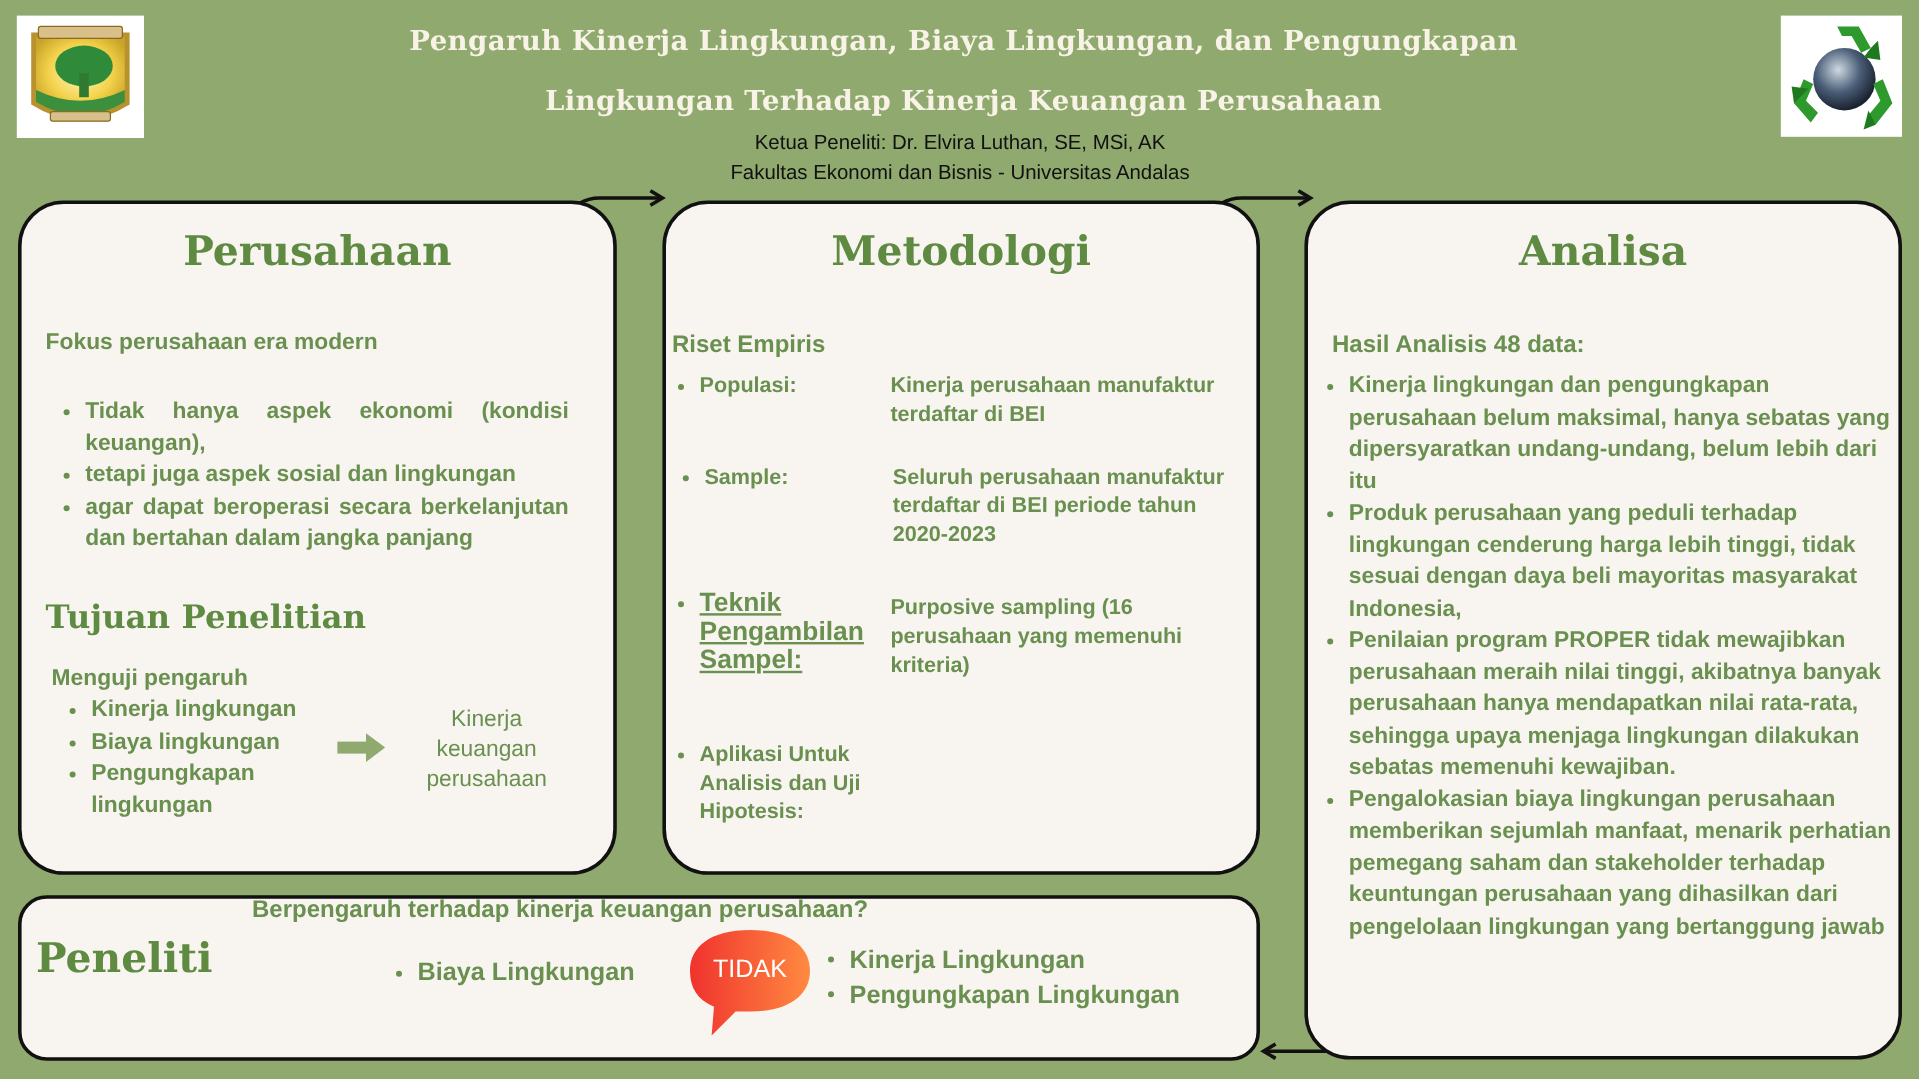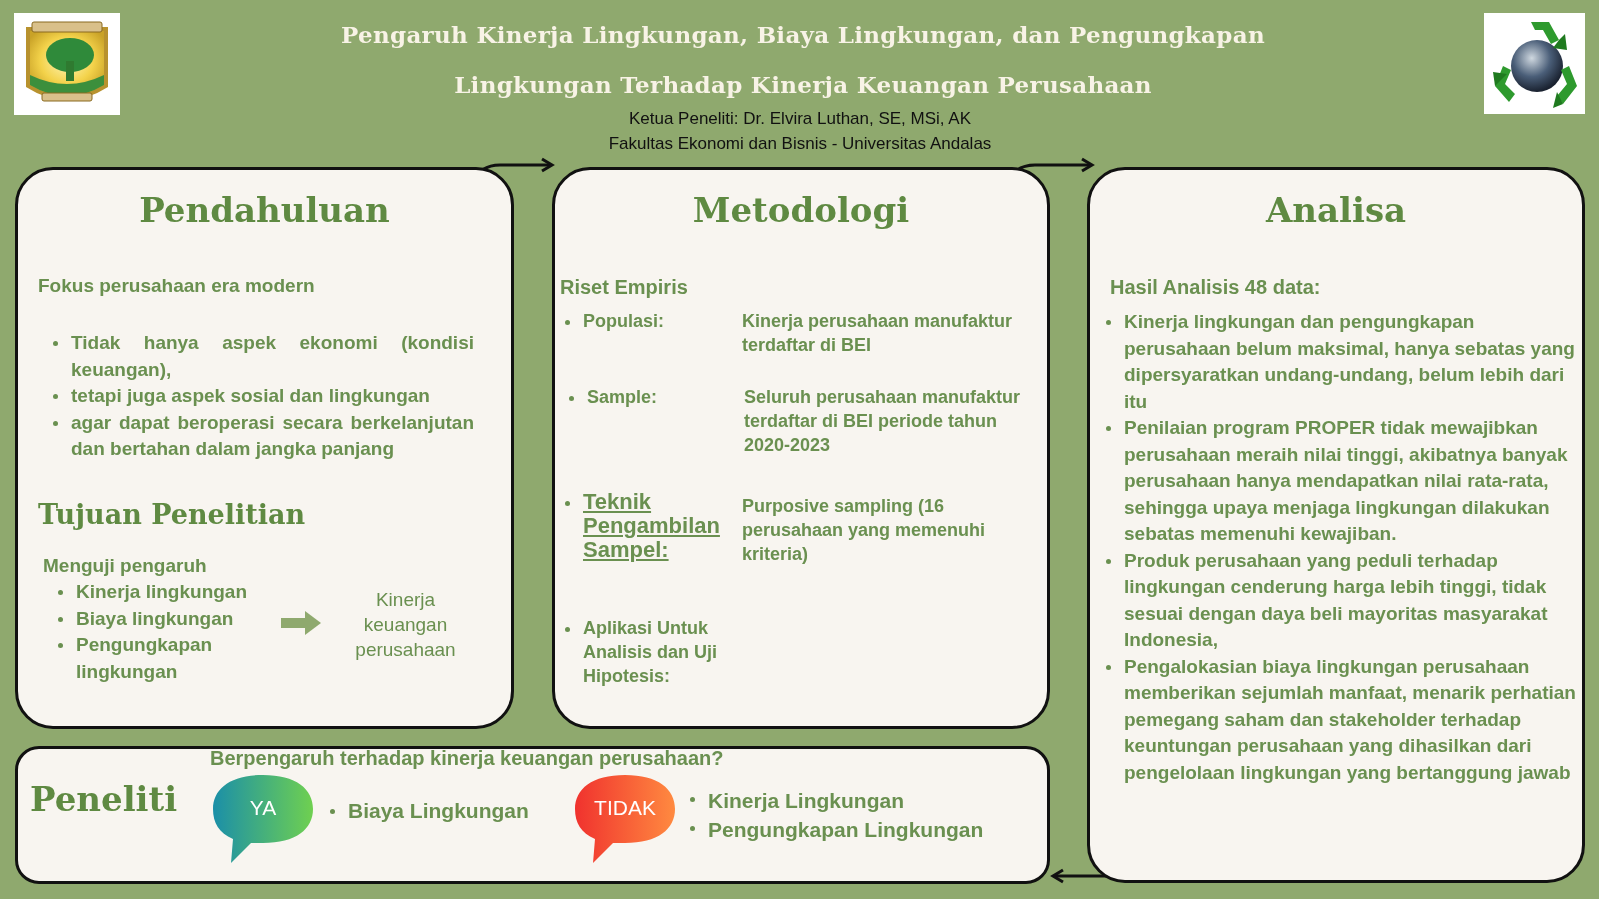--- a/index.html
+++ b/index.html
@@ -129,21 +129,21 @@
 <svg class="conn" style="left:1005px;top:155px;" width="95" height="30">
   <path d="M2 28 Q10 10 30 10 H85" stroke="#111" stroke-width="3" fill="none"></path>
   <path d="M77 4 L87 10 L77 16" stroke="#111" stroke-width="3" fill="none"></path>
 </svg>
 <svg class="conn" style="left:1045px;top:860px;" width="90" height="26">
   <path d="M88 16 H10" stroke="#111" stroke-width="3" fill="none"></path>
   <path d="M18 10 L8 16 L18 22" stroke="#111" stroke-width="3" fill="none"></path>
 </svg>
 
 <div class="panel p1">
-  <div class="panel-title serif">Pendahuluan</div>
+  <div class="panel-title serif">Perusahaan</div>
 
   <div class="abs txt" style="left:20px;top:103px;">Fokus perusahaan era modern</div>
   <ul class="b txt justify abs" style="left:33px;top:129px;width:423px;">
     <li>Tidak hanya aspek ekonomi (kondisi keuangan),</li>
     <li>tetapi juga aspek sosial dan lingkungan</li>
     <li>agar dapat beroperasi secara berkelanjutan dan bertahan dalam jangka panjang</li>
   </ul>
 
   <div class="abs h2 serif" style="left:20px;top:329px;">Tujuan Penelitian</div>
   <div class="abs txt" style="left:25px;top:383px;">Menguji pengaruh</div>
@@ -181,42 +181,30 @@
   <ul class="b txt abs" style="left:8px;top:446px;width:175px;line-height:24px;font-size:18px;">
     <li>Aplikasi Untuk Analisis dan Uji Hipotesis:</li>
   </ul>
 </div>
 
 <div class="panel p3">
   <div class="panel-title serif">Analisa</div>
   <div class="abs txt" style="left:20px;top:104px;font-size:20px;">Hasil Analisis 48 data:</div>
   <ul class="b txt abs" style="left:14px;top:139px;width:478px;">
     <li>Kinerja lingkungan dan pengungkapan perusahaan belum maksimal, hanya sebatas yang dipersyaratkan undang-undang, belum lebih dari itu</li>
+    <li>Produk perusahaan yang peduli terhadap lingkungan cenderung harga lebih tinggi, tidak sesuai dengan daya beli mayoritas masyarakat Indonesia,</li>
     <li>Penilaian program PROPER tidak mewajibkan perusahaan meraih nilai tinggi, akibatnya banyak perusahaan hanya mendapatkan nilai rata-rata, sehingga upaya menjaga lingkungan dilakukan sebatas memenuhi kewajiban.</li>
-    <li>Produk perusahaan yang peduli terhadap lingkungan cenderung harga lebih tinggi, tidak sesuai dengan daya beli mayoritas masyarakat Indonesia,</li>
     <li>Pengalokasian biaya lingkungan perusahaan memberikan sejumlah manfaat, menarik perhatian pemegang saham dan stakeholder terhadap keuntungan perusahaan yang dihasilkan dari pengelolaan lingkungan yang bertanggung jawab</li>
   </ul>
 </div>
 
 <div class="panel p4">
   <div class="abs serif" style="left:12px;top:30px;font-size:34px;color:#5f8a42;">Peneliti</div>
   <div class="abs txt" style="left:192px;top:-4px;font-size:20px;">Berpengaruh terhadap kinerja keuangan perusahaan?</div>
 
-  <div class="bubble" style="left:193px;top:26px;width:104px;height:90px;">
-    <svg width="104" height="90" viewBox="0 0 104 90">
-      <defs>
-        <linearGradient id="yesg" x1="0" x2="1" y1="0" y2="0">
-          <stop offset="0%" stop-color="#1b8fa8"></stop>
-          <stop offset="100%" stop-color="#6fd050"></stop>
-        </linearGradient>
-      </defs>
-      <path d="M52 0 C85 0 102 14 102 34 C102 54 85 68 52 68 L40 68 L20 88 L22 64 C8 58 2 48 2 34 C2 14 19 0 52 0 Z" fill="url(#yesg)"></path>
-    </svg>
-    <div class="bubble-label" style="top:21px;">YA</div>
-  </div>
   <ul class="b txt abs" style="left:310px;top:49px;font-size:21px;">
     <li>Biaya Lingkungan</li>
   </ul>
 
   <div class="bubble" style="left:555px;top:26px;width:104px;height:90px;">
     <svg width="104" height="90" viewBox="0 0 104 90">
       <defs>
         <linearGradient id="nog" x1="0" x2="1" y1="0" y2="0">
           <stop offset="0%" stop-color="#f0322e"></stop>
           <stop offset="100%" stop-color="#ff8a40"></stop>

